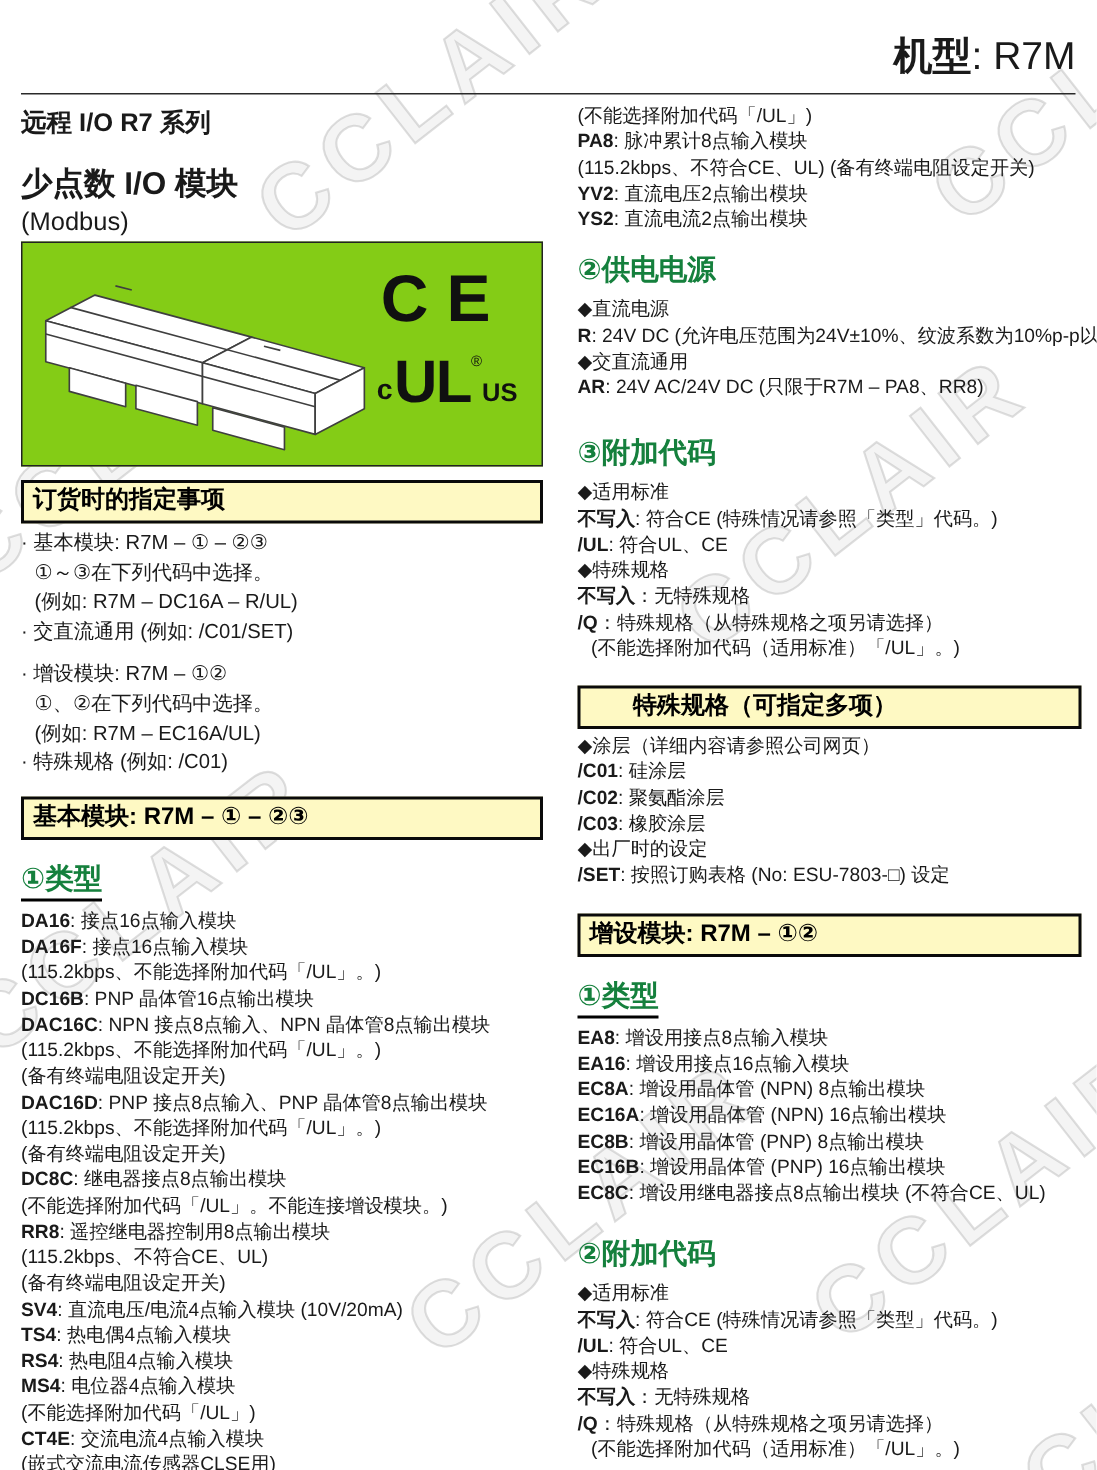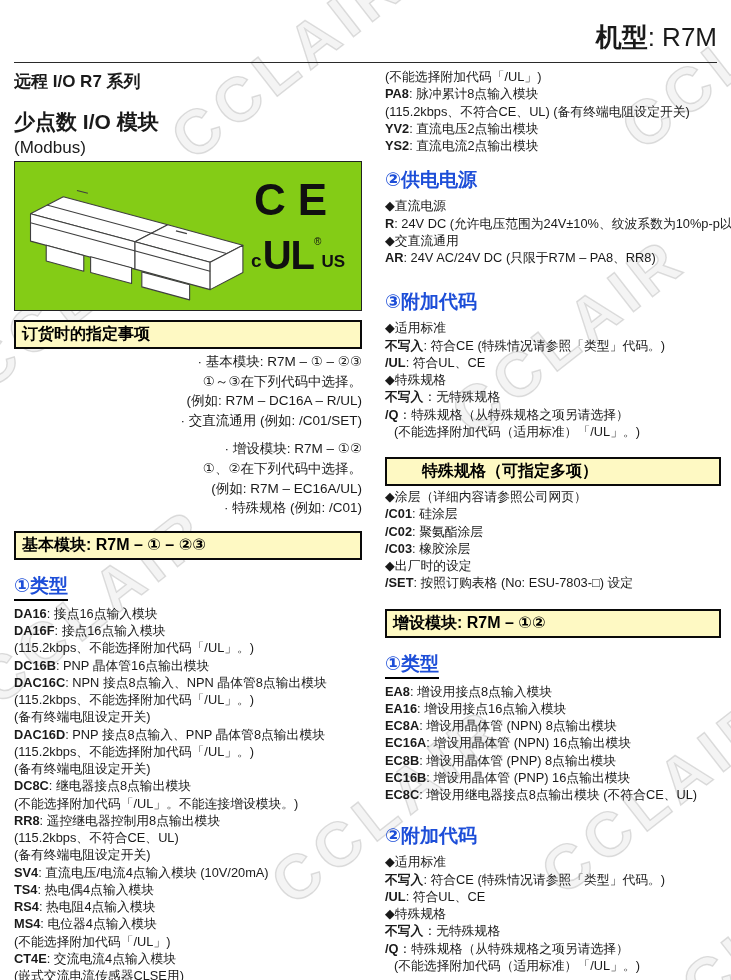--- a/index.html
+++ b/index.html
@@ -38,32 +38,32 @@
 
   .box-header{
     background:#fef9c3;border:2px solid #0a0a0a;font-weight:700;font-size:16px;
     line-height:20px;padding:2px 6px 3px;color:#000;
   }
   .box-header.ordering{margin-top:9px;}
   .box-header.basic{margin-top:13px;}
   .box-header.special{margin-top:17px;padding-left:35px;}
   .box-header.expansion{margin-top:17px;}
 
-  .sec-heading{font-size:19px;font-weight:800;color:#1d4ed8;margin:0 0 4px;}
+  .sec-heading{font-size:19px;font-weight:800;color:#15803d;margin:0 0 4px;}
   .sec-heading .hl{display:inline-block;}
   .sec-heading.underline .hl{border-bottom:2px solid #000;padding-bottom:0;}
   .mt-power{margin-top:13px;}
   .mt-code3{margin-top:23px;}
   .mt-type-left{margin-top:13px;}
   .mt-type-exp{margin-top:13px;}
   .mt-code2{margin-top:20px;}
 
   .line{white-space:nowrap;}
   .line b{font-weight:700;}
-  .ord-list{margin-top:3px;text-align:right;}
+  .ord-list{margin-top:3px;}
   .ord-list .line{font-size:13.5px;line-height:19.6px;}
   .type-list .line{font-size:12.8px;line-height:17.25px;}
   .ind1{padding-left:9px;}
   .gapline{height:9px;line-height:9px;font-size:8px;}
   .list-block{margin-top:2px;}
 </style>
 </head>
 <body>
 
 <div class="wm" style="left:150px;top:25px;">CCLAIR</div>

